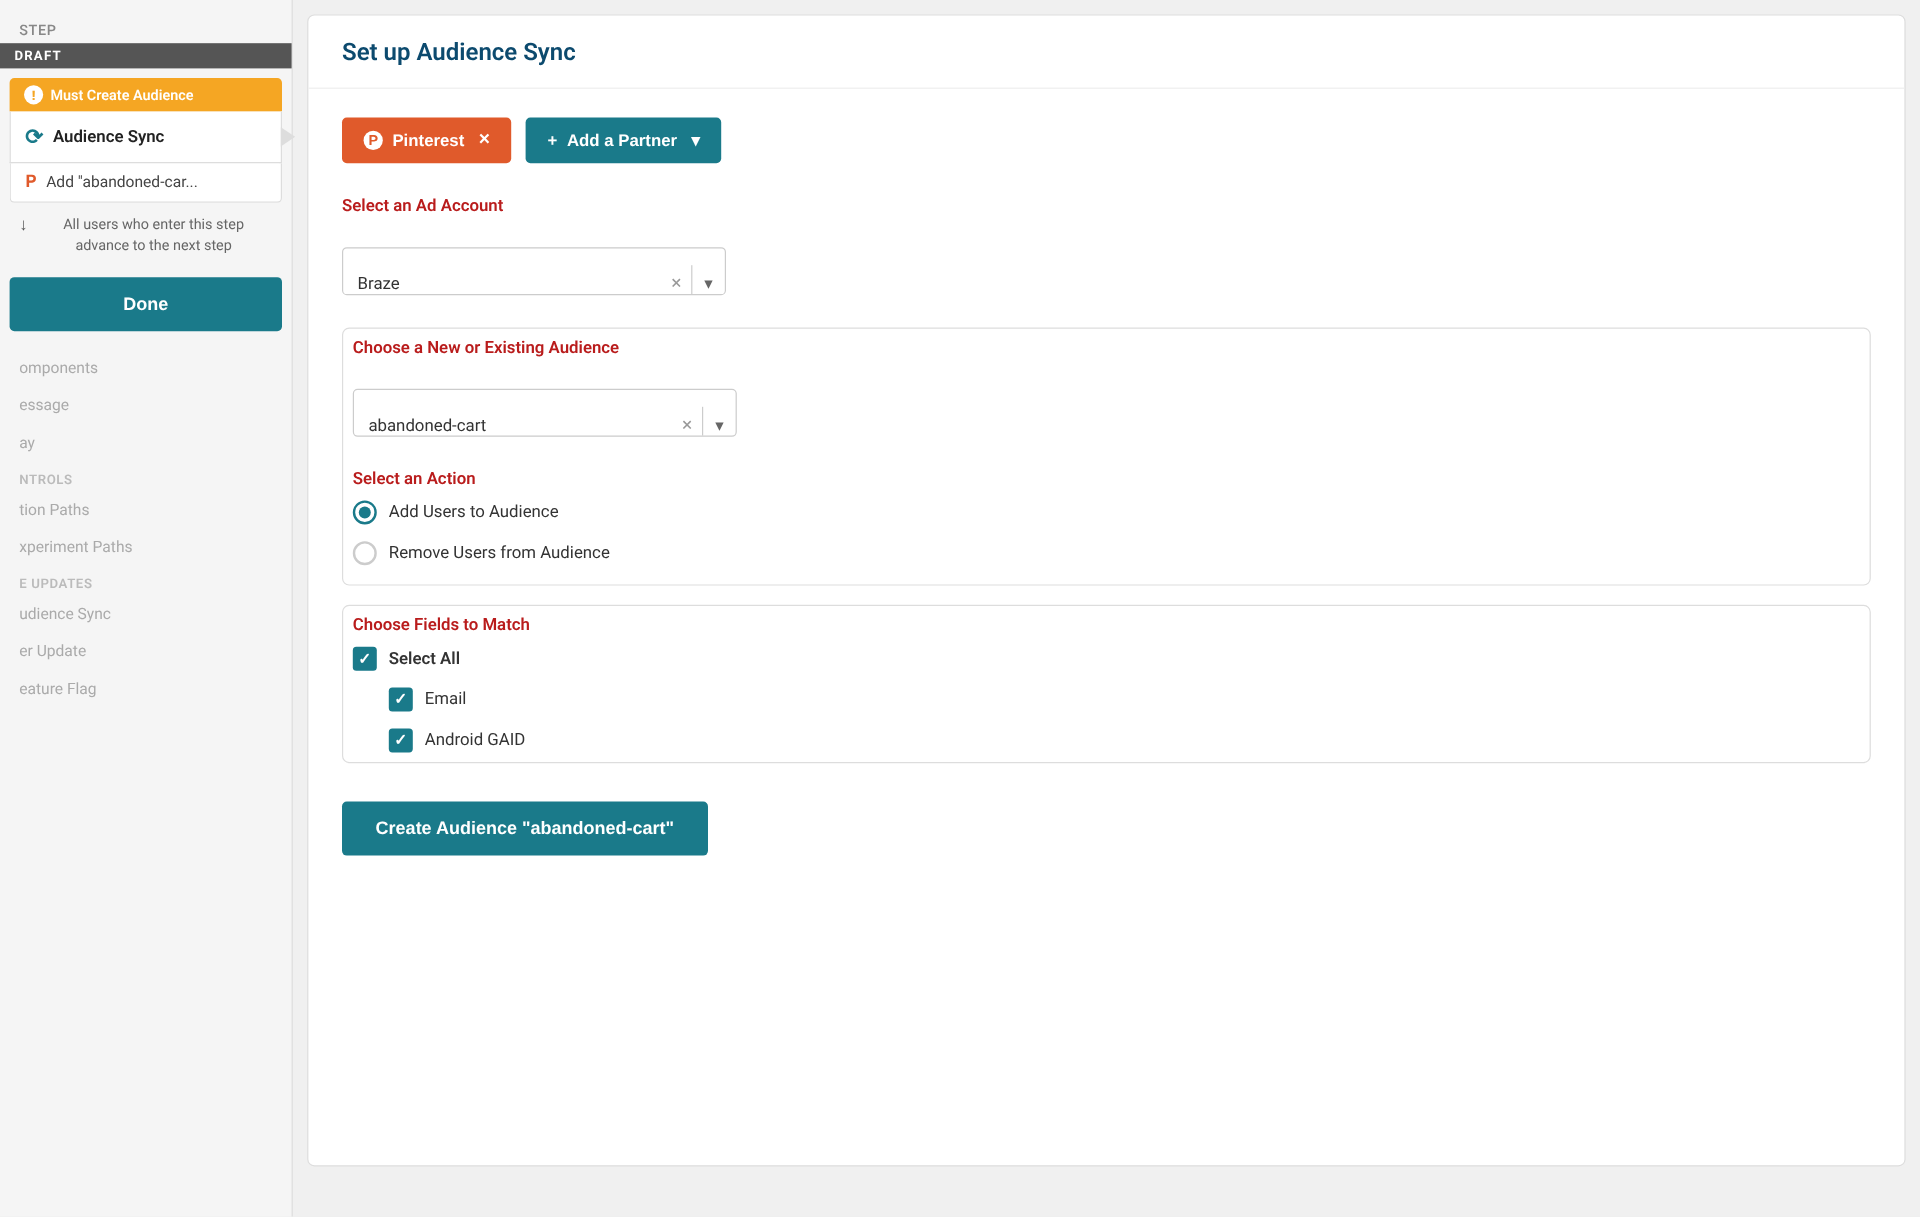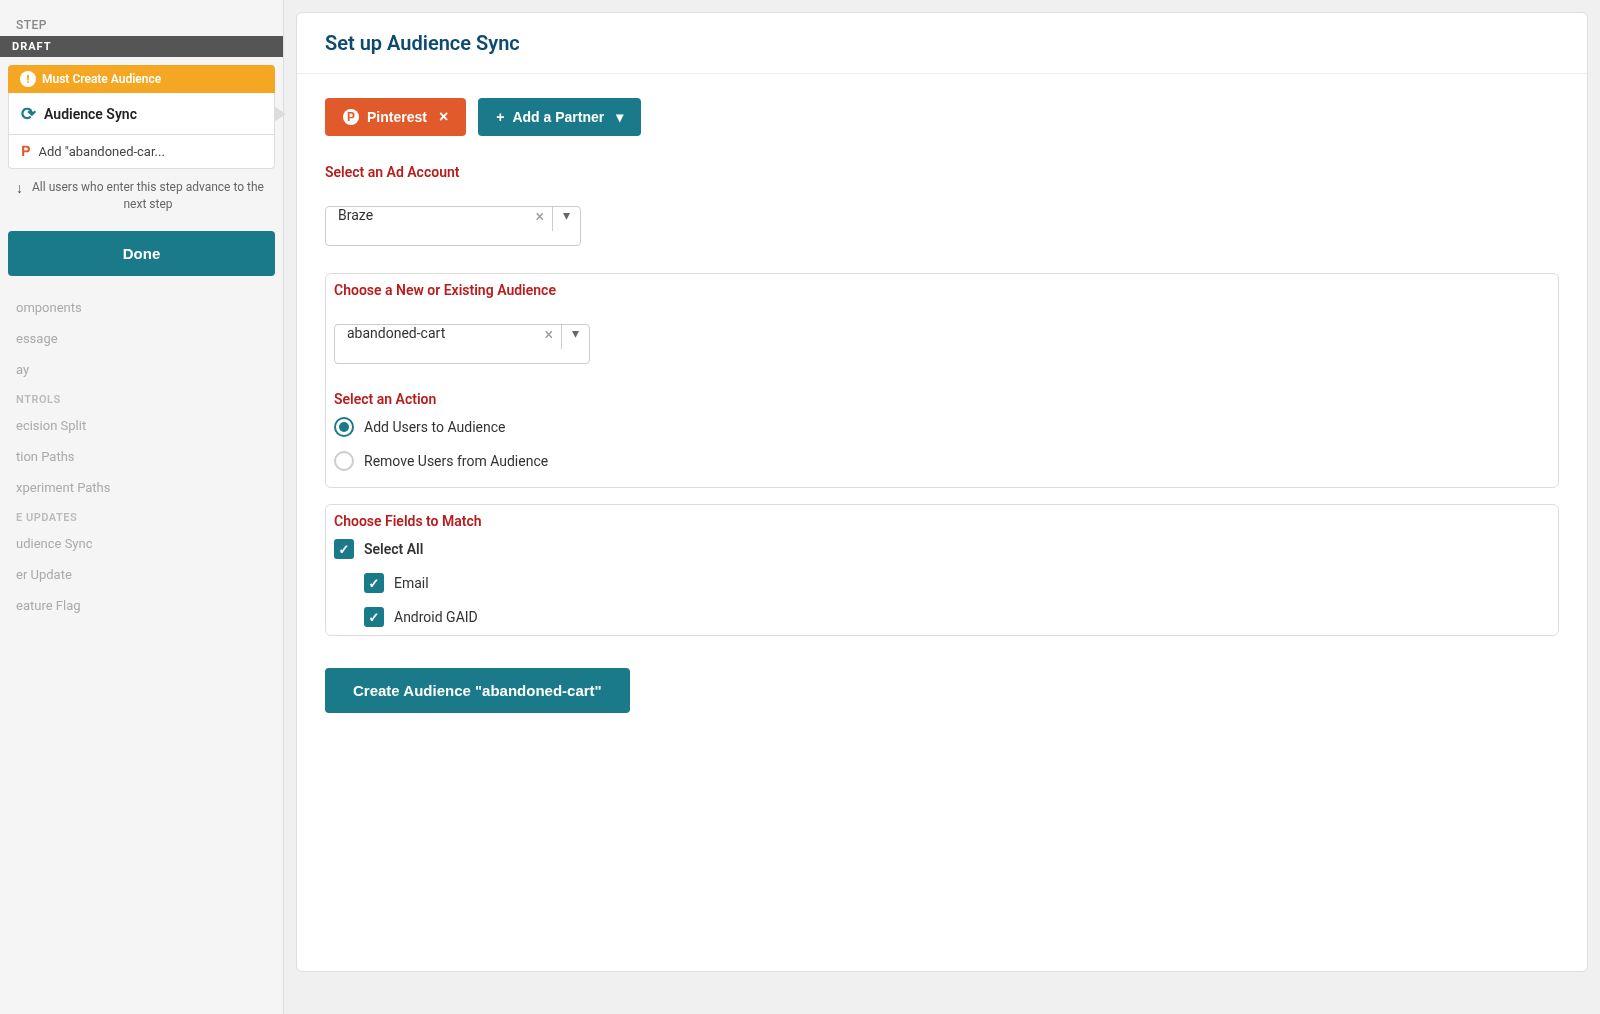--- a/index.html
+++ b/index.html
@@ -7,21 +7,21 @@
       font-family: -apple-system, BlinkMacSystemFont, 'Segoe UI', Roboto, sans-serif;
       background: #e8e8e8;
       display: flex;
       height: 1014px;
       width: 1600px;
       overflow: hidden;
     }
 
     
     .sidebar {
-      width: 284px;
+      width: 244px;
       background: #f5f5f5;
       border-right: 1px solid #ddd;
       display: flex;
       flex-direction: column;
       flex-shrink: 0;
       padding-top: 10px;
       position: relative;
     }
 
     .sidebar-step-label {
@@ -217,24 +217,24 @@
     .form-label {
       font-size: 14px;
       font-weight: 600;
       color: #b91c1c;
       margin-bottom: 10px;
       display: block;
     }
 
     .select-wrapper {
       display: flex;
-      align-items: flex-start;
+      align-items: flex-end;
       border: 1px solid #ccc;
       border-radius: 4px;
-      width: 256px;
+      width: 320px;
       background: #fff;
       height: 40px;
       margin-top: 26px;
     }
 
     .select-value {
       flex: 1;
       padding: 0 12px;
       font-size: 14px;
       color: #333;
@@ -450,21 +450,20 @@
     <span>All users who enter this step advance to the next step</span>
   </div>
 
   <button class="done-button">Done</button>
 
   <div class="sidebar-nav-list">
     <div class="sidebar-nav-item">omponents</div>
     <div class="sidebar-nav-item">essage</div>
     <div class="sidebar-nav-item">ay</div>
     <div class="sidebar-section-header">ntrols</div>
-    <div class="sidebar-nav-item">ecision Split</div>
     <div class="sidebar-nav-item">tion Paths</div>
     <div class="sidebar-nav-item">xperiment Paths</div>
     <div class="sidebar-section-header">e Updates</div>
     <div class="sidebar-nav-item">udience Sync</div>
     <div class="sidebar-nav-item">er Update</div>
     <div class="sidebar-nav-item">eature Flag</div>
   </div>
 </div>
 
 <div class="main-content">

